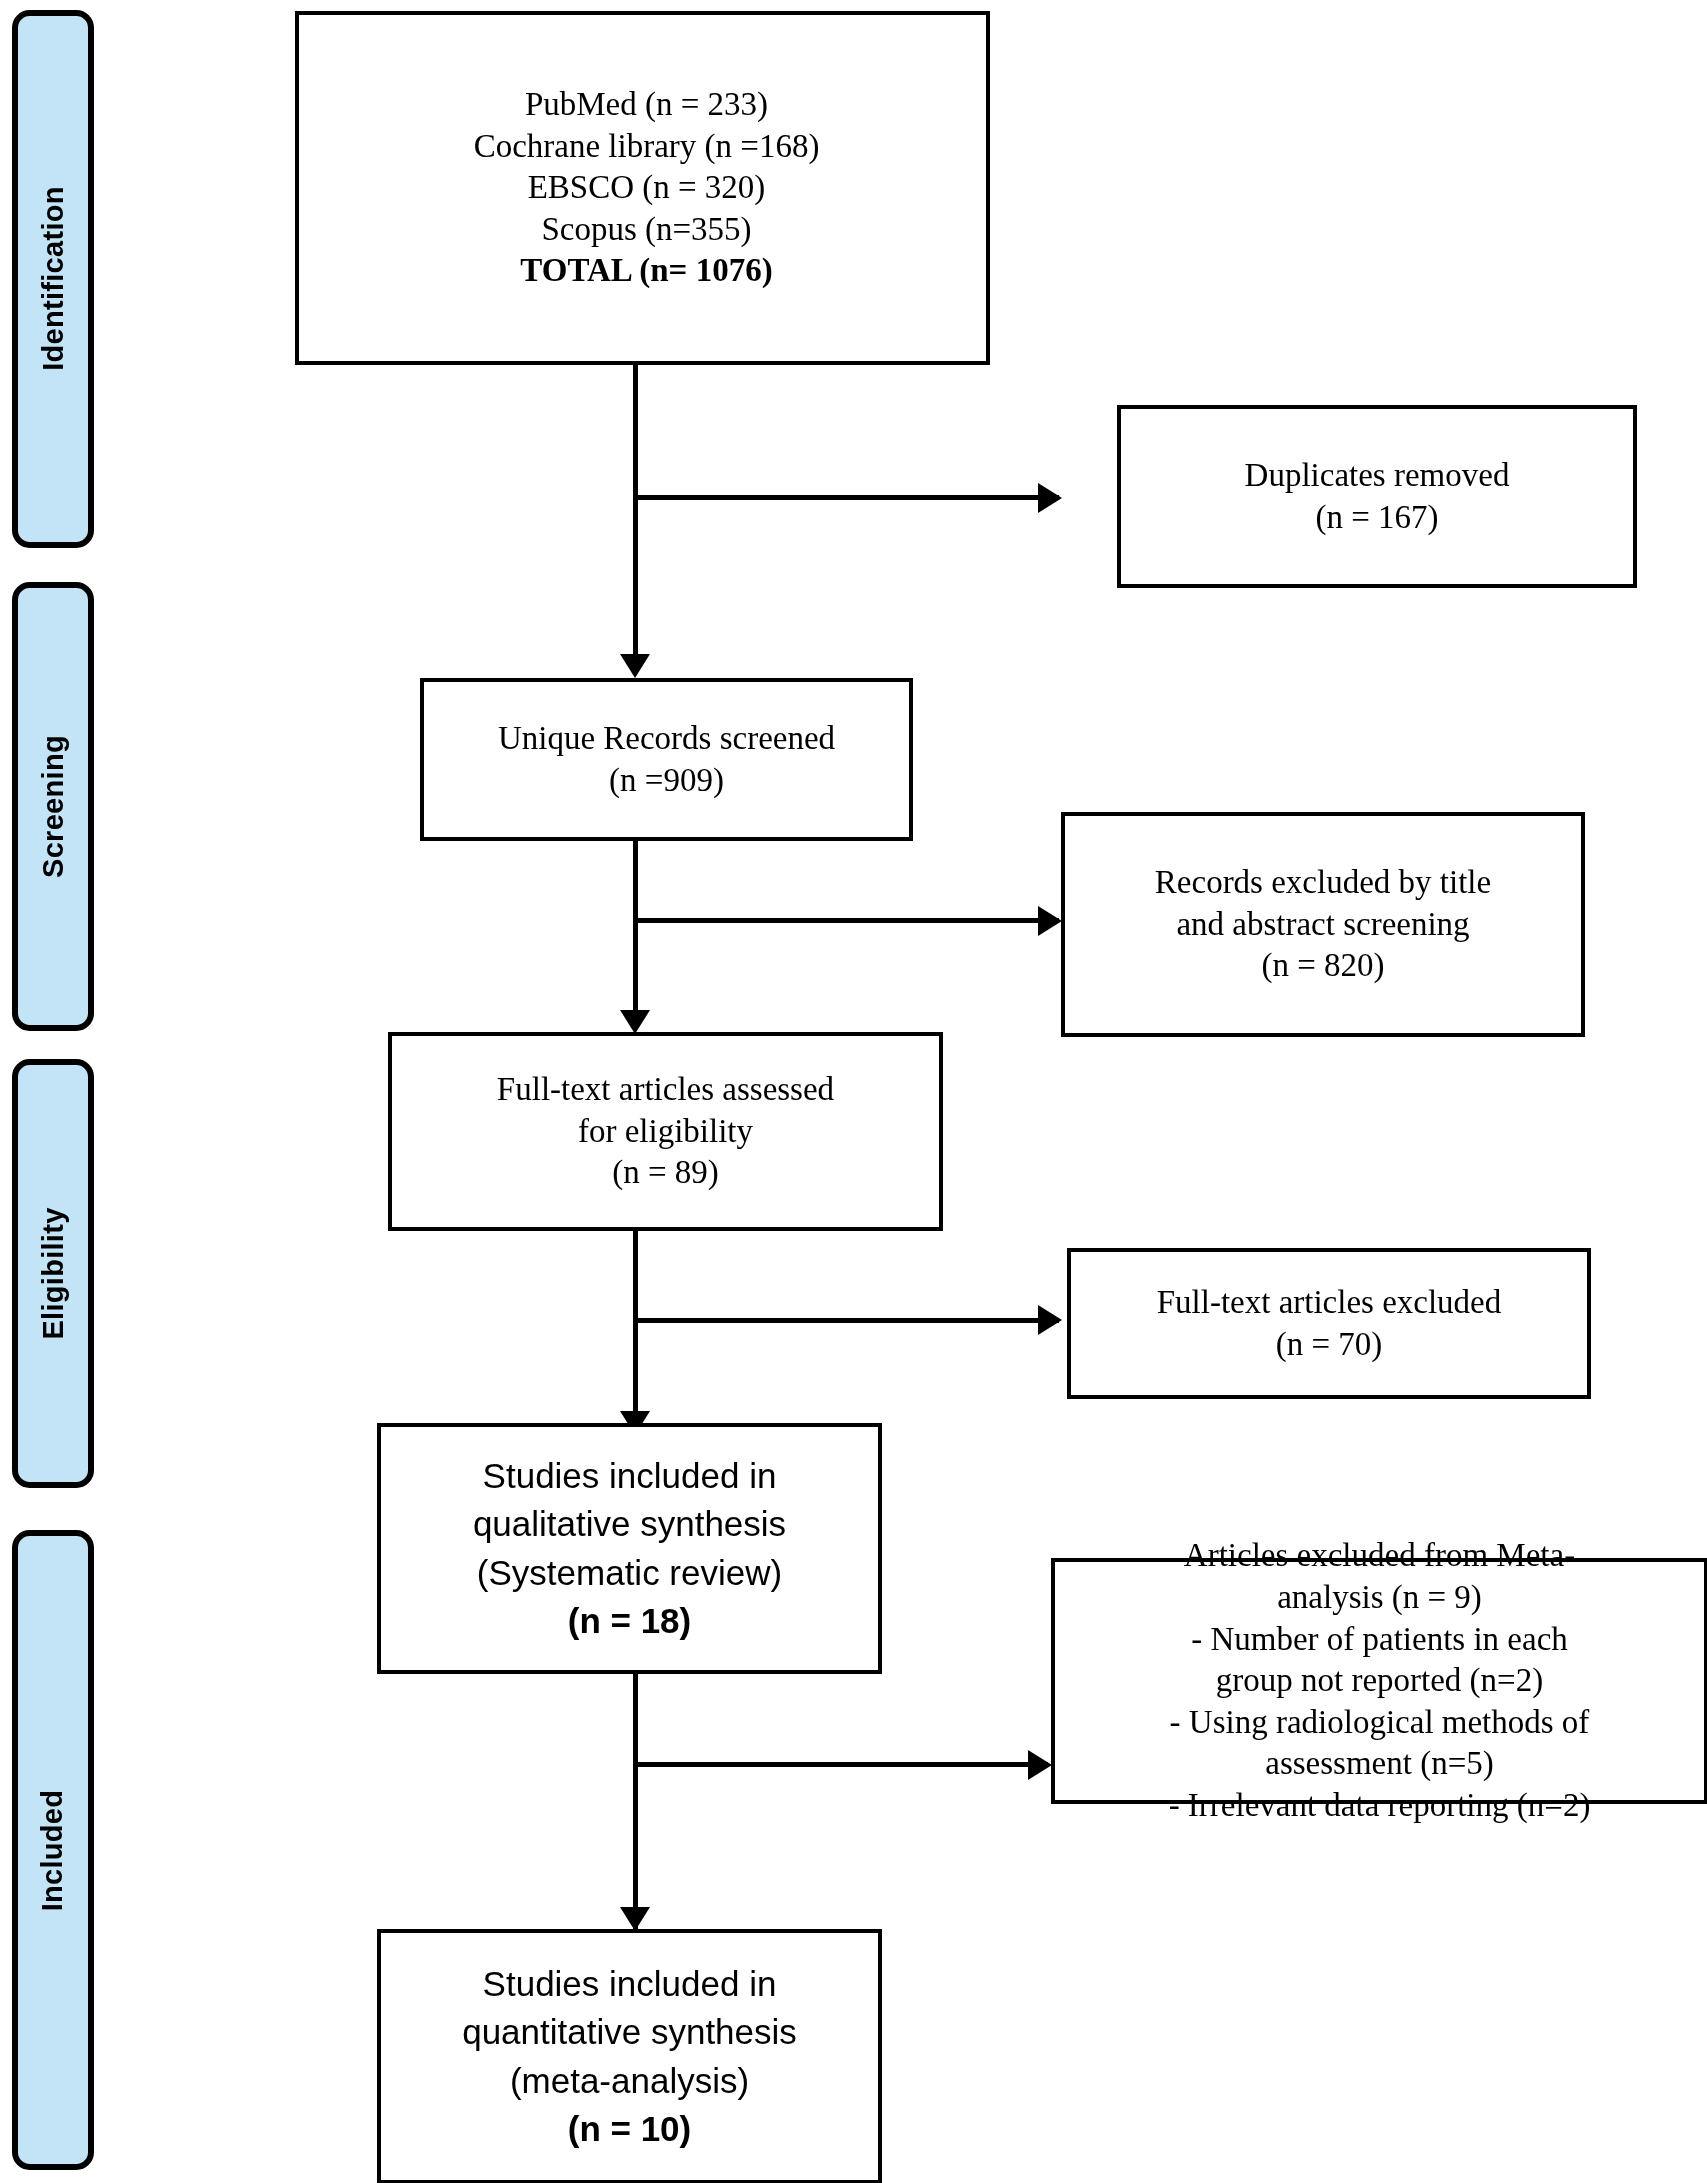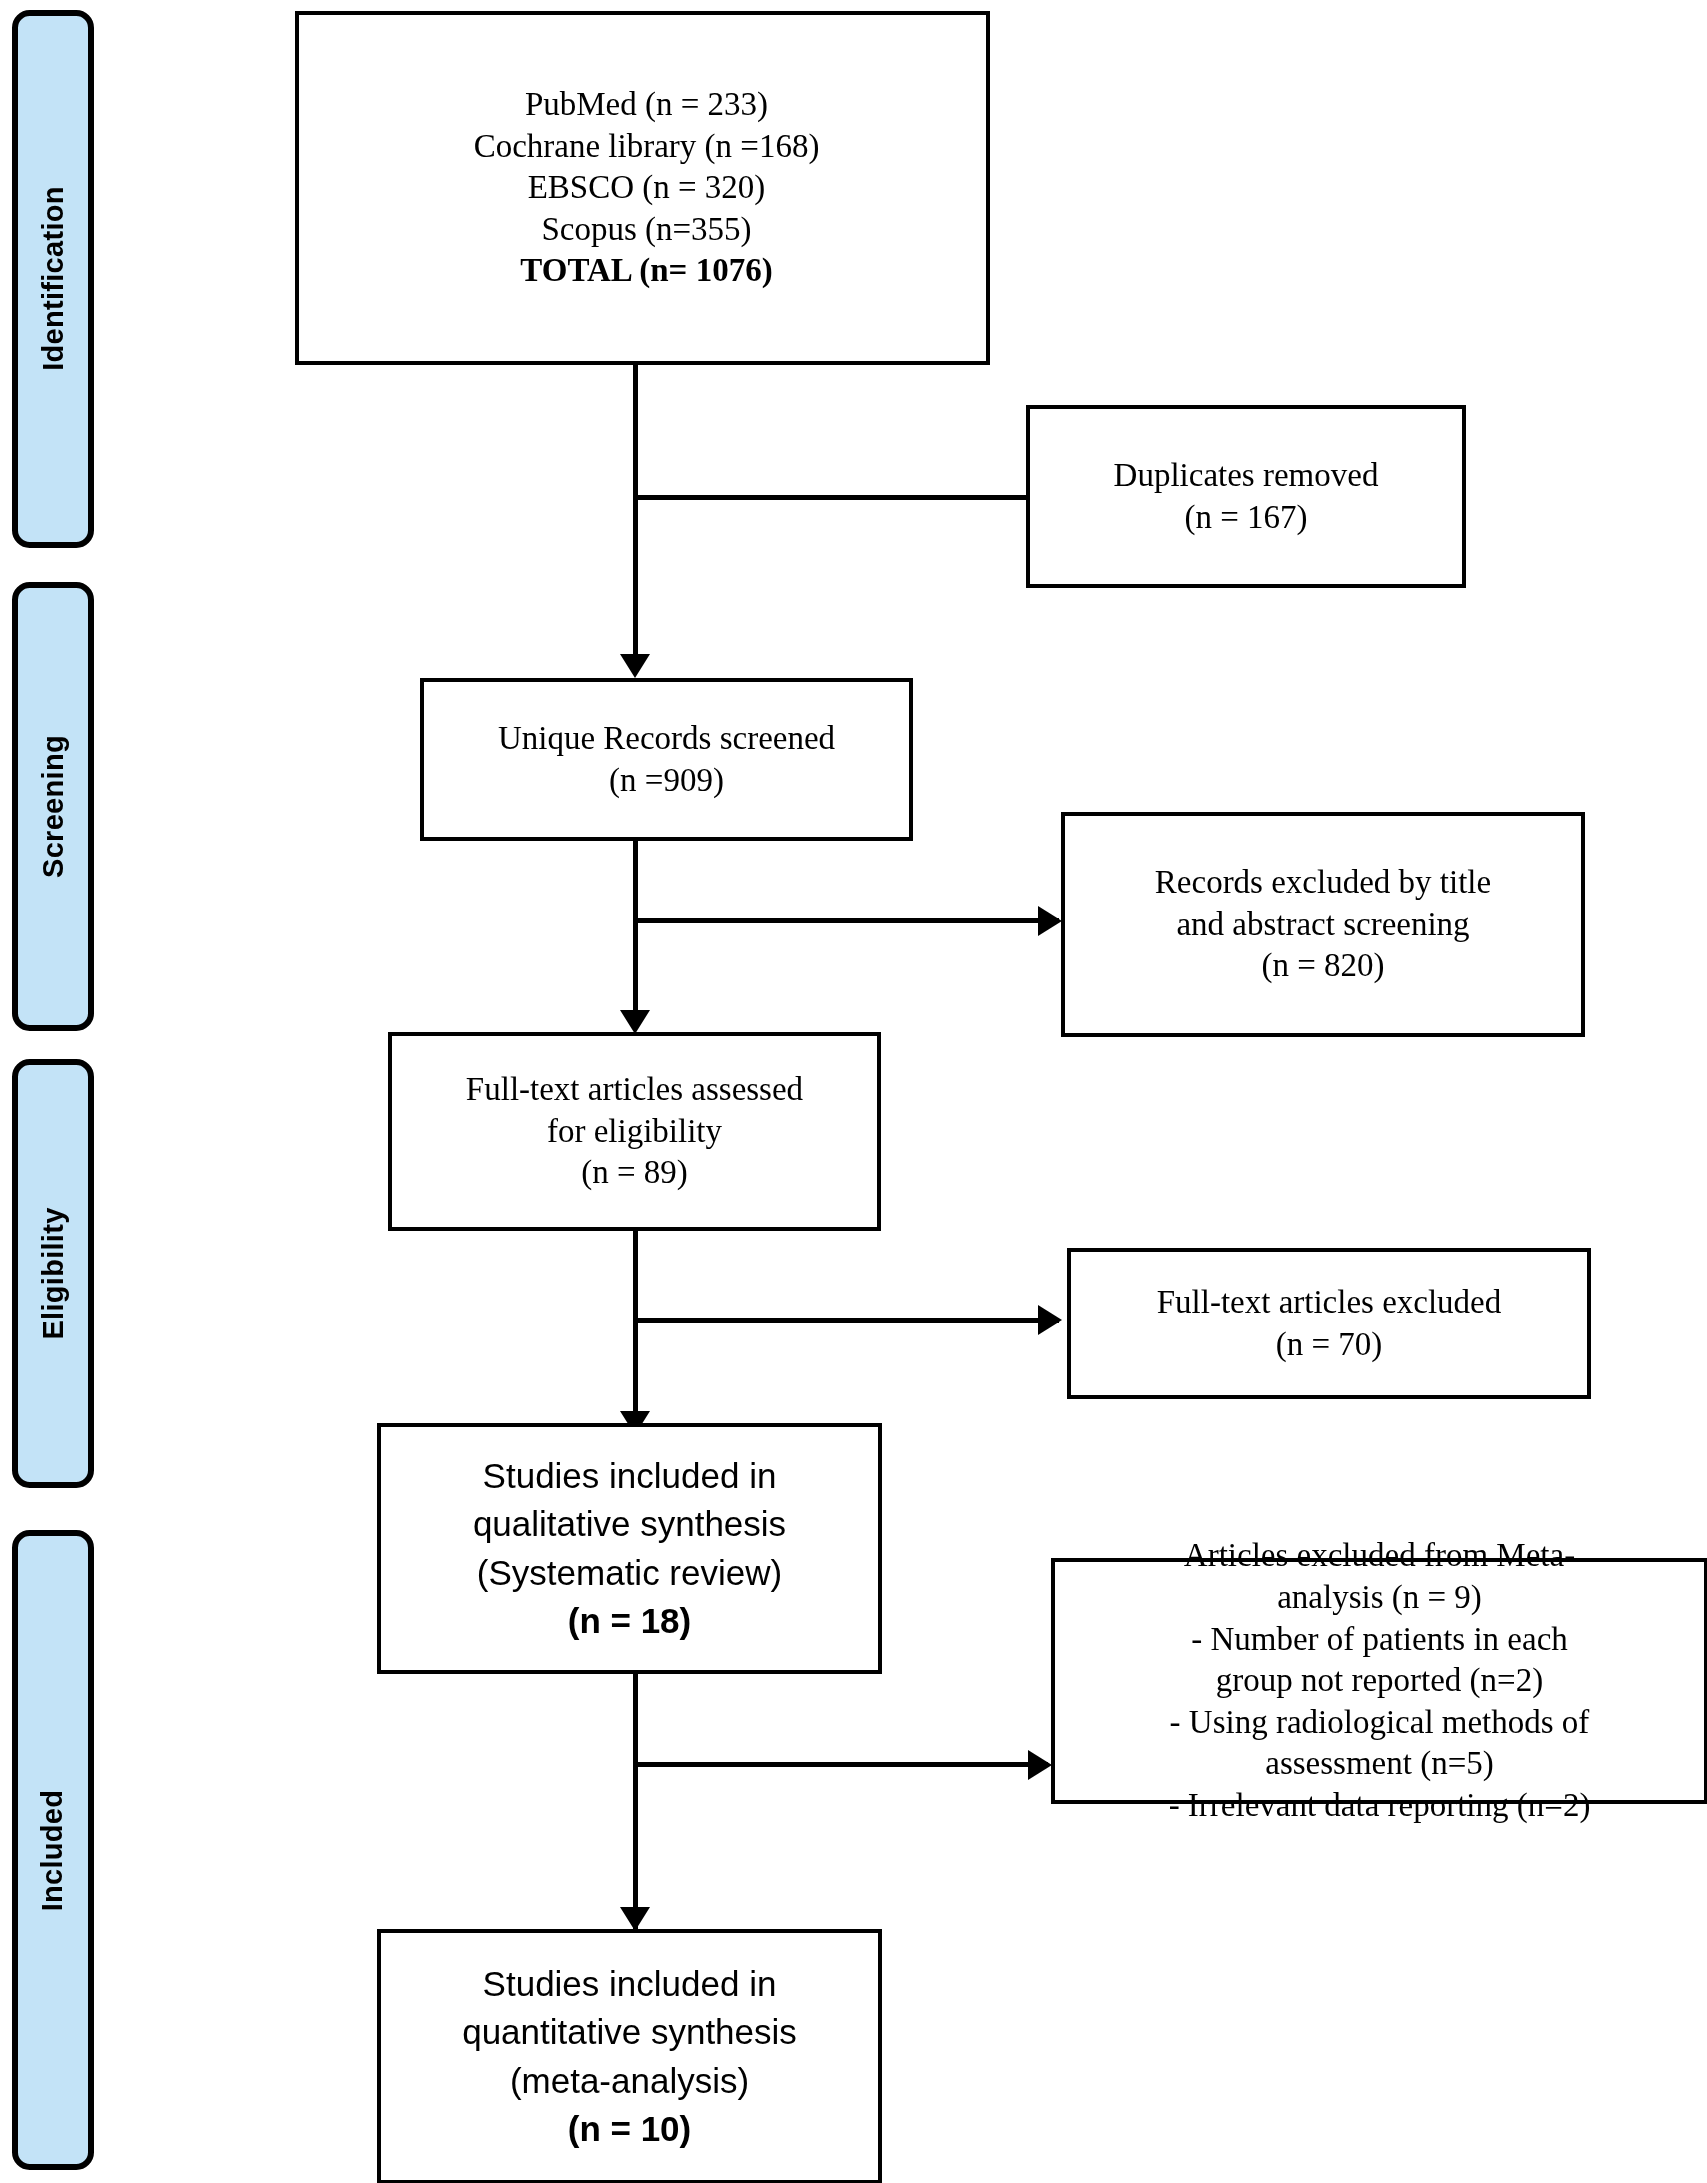--- a/index.html
+++ b/index.html
@@ -143,21 +143,21 @@
   <div class="flow-box serif-box" style="left:295px; top:11px; width:695px; height:354px;padding-left:8px;">
     <span class="box-text">
       <span>PubMed (n = 233)</span><br>
       <span>Cochrane library (n =168)</span><br>
       <span>EBSCO (n = 320)</span><br>
       <span>Scopus (n=355)</span><br>
       <span class="bold-line">TOTAL (n= 1076)</span>
     </span>
   </div>
 
-  <div class="flow-box serif-box" style="left:1026px; top:405px; width:440px; height:183px;">
+  <div class="flow-box serif-box" style="left:1117px; top:405px; width:520px; height:183px;">
     <span class="box-text">
       <span>Duplicates removed</span><br>
       <span>(n = 167)</span>
     </span>
   </div>
 
   <div class="flow-box serif-box" style="left:388px; top:678px; width:493px; height:163px;margin-left:32px;">
     <span class="box-text">
       <span>Unique Records screened</span><br>
       <span>(n =909)</span>
@@ -165,21 +165,21 @@
   </div>
 
   <div class="flow-box serif-box" style="left:1061px; top:812px; width:524px; height:225px;align-items:center;">
     <span class="box-text">
       <span>Records excluded by title</span><br>
       <span>and abstract screening</span><br>
       <span>(n = 820)</span>
     </span>
   </div>
 
-  <div class="flow-box serif-box" style="left:388px; top:1032px; width:493px; height:199px;">
+  <div class="flow-box serif-box" style="left:388px; top:1032px; width:555px; height:199px;">
     <span class="box-text">
       <span>Full-text articles assessed</span><br>
       <span>for eligibility</span><br>
       <span>(n = 89)</span>
     </span>
   </div>
 
   <div class="flow-box serif-box" style="left:1061px; top:1248px; width:524px; height:151px;margin-left:6px;">
     <span class="box-text">
       <span>Full-text articles excluded</span><br>

